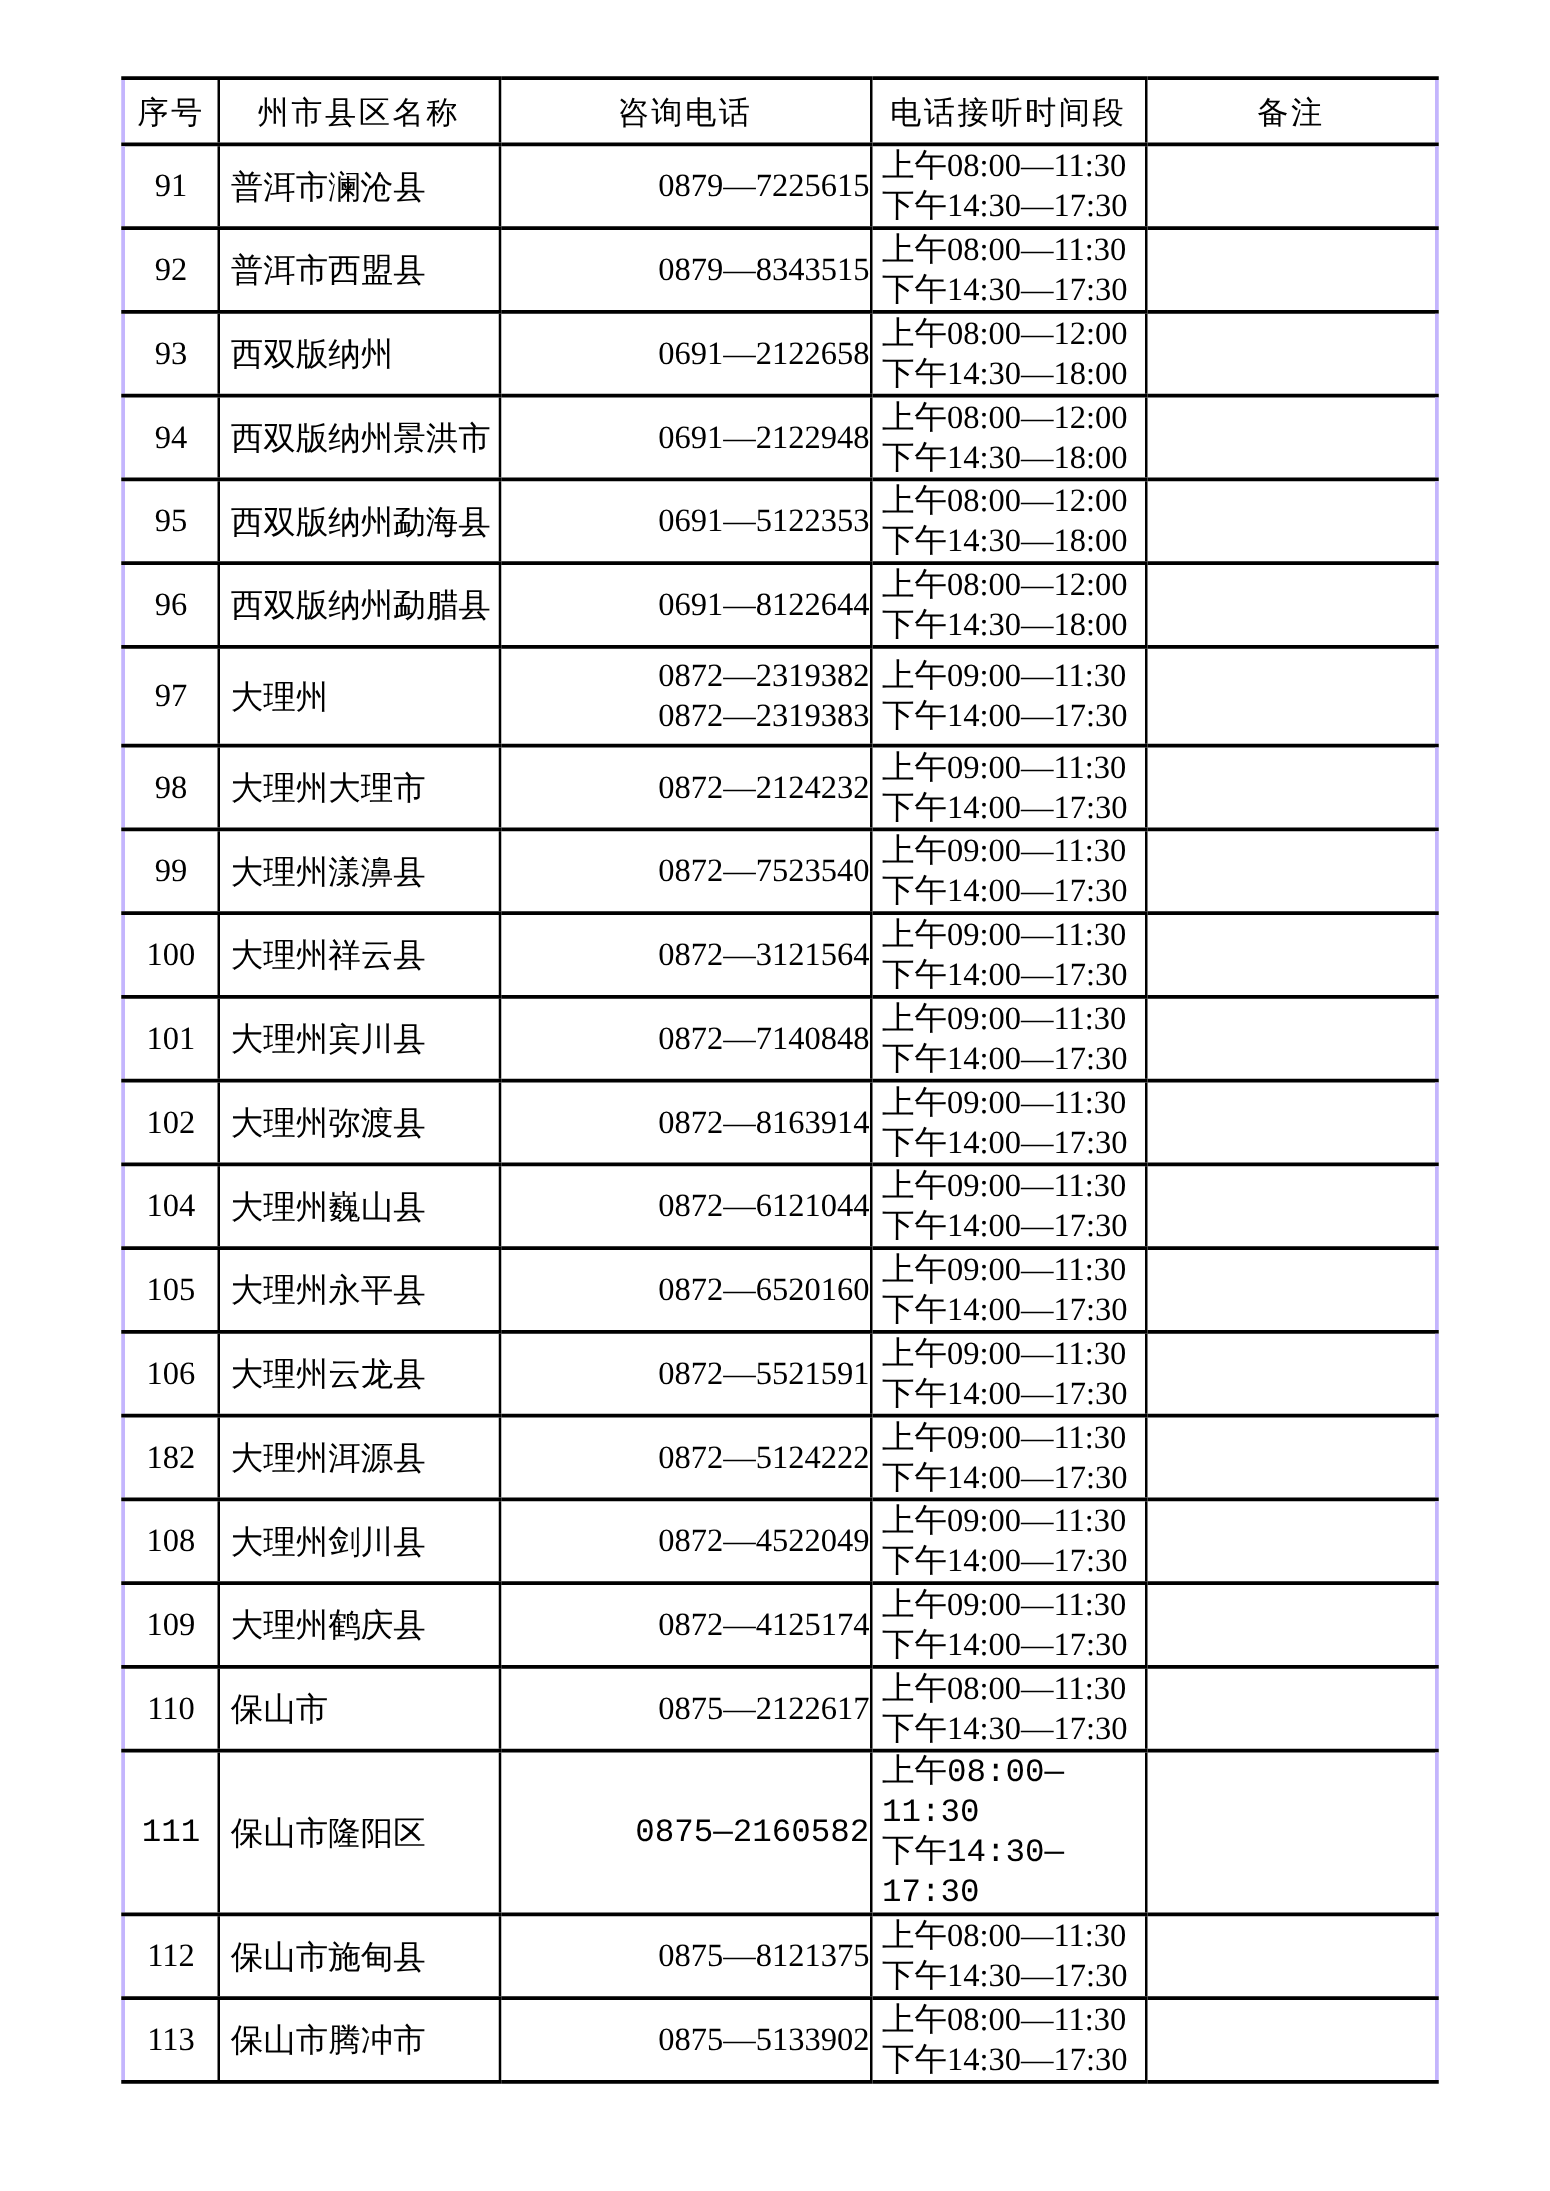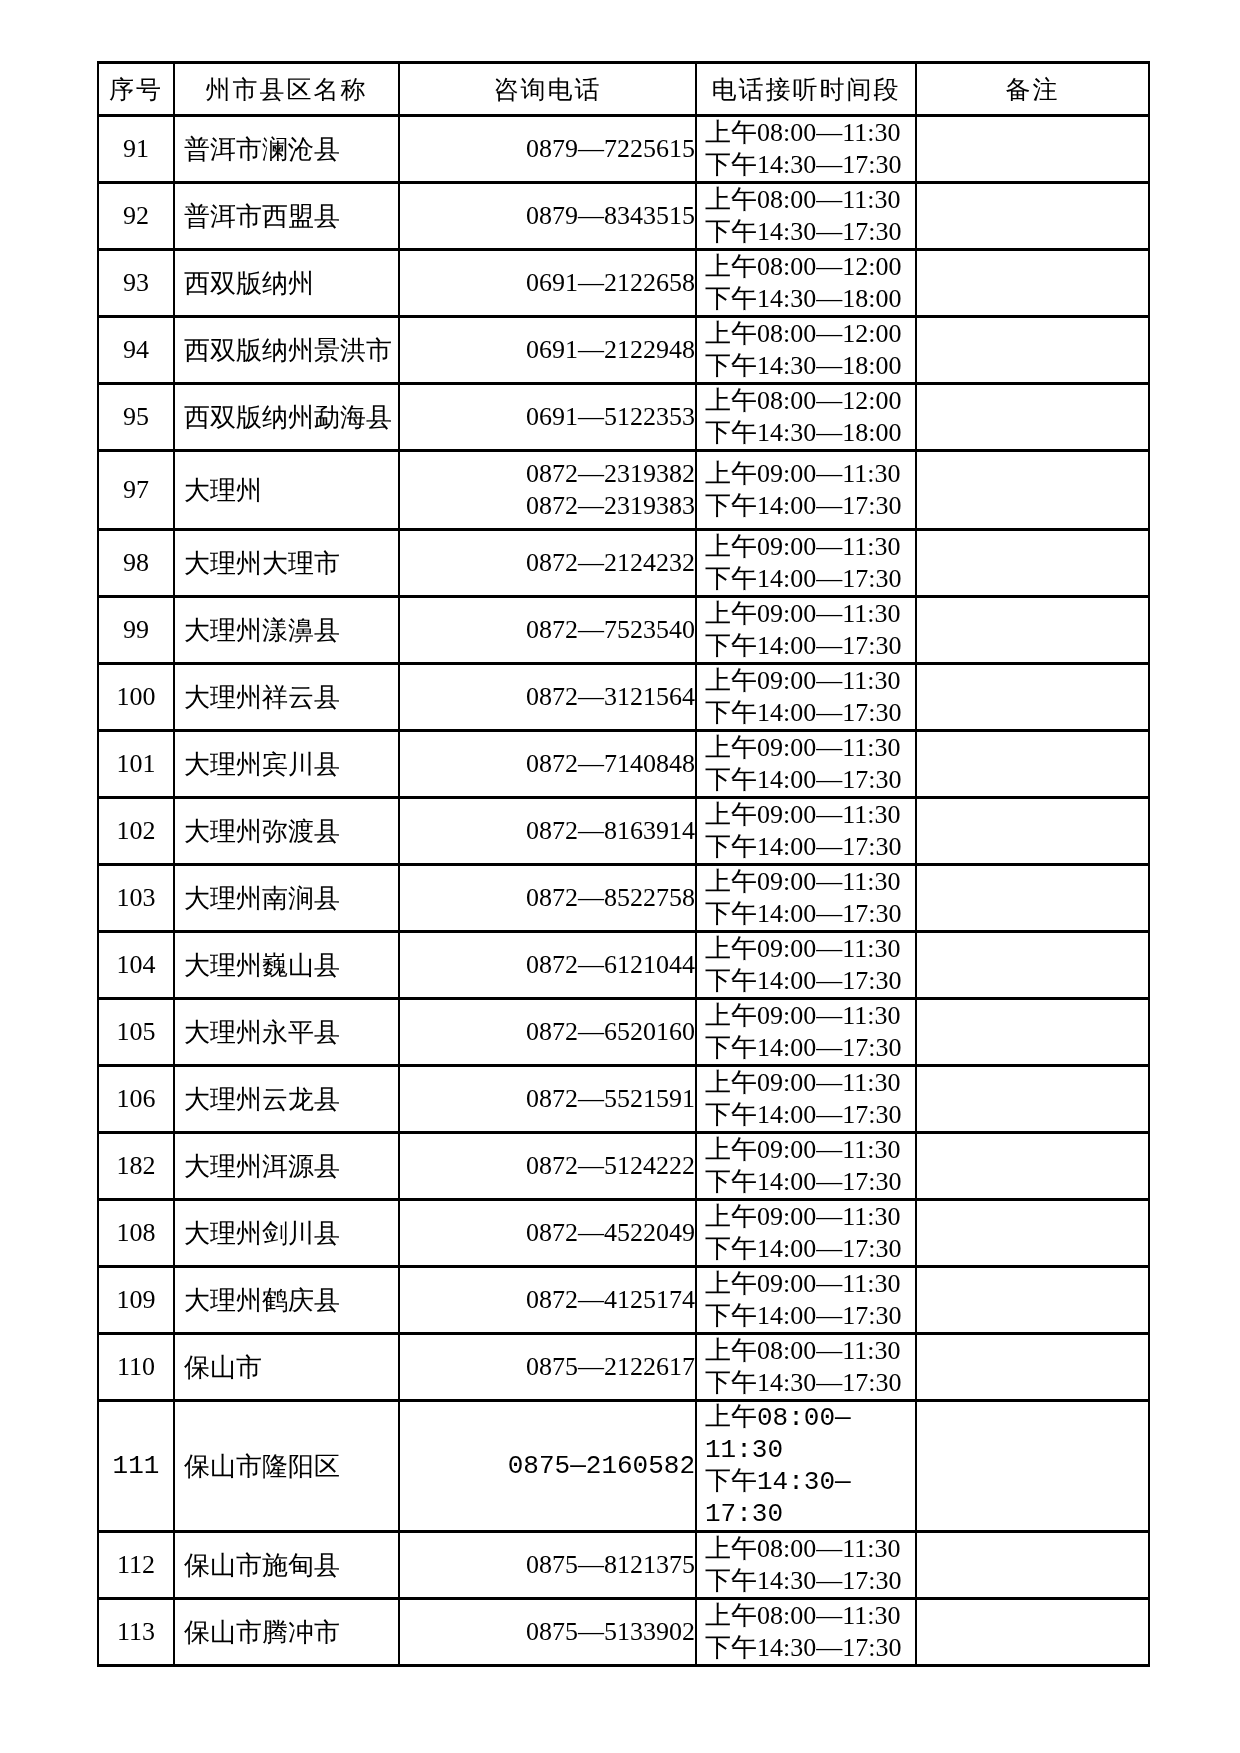--- a/index.html
+++ b/index.html
@@ -20,21 +20,21 @@
     background: #ffffff;
     overflow: hidden;
   }
   table.phone-table {
     position: absolute;
     left: 97px;
     top: 61px;
     width: 1051px;
     border-collapse: collapse;
     table-layout: fixed;
-    border: 1px solid #c4b5fd;
+    border: 3px solid #c4b5fd;
   }
   th, td {
     border: 2px solid #000000;
     border-top-width: 3px;
     border-bottom-width: 3px;
     padding: 0;
     overflow: hidden;
     vertical-align: middle;
   }
   th {
@@ -131,20 +131,32 @@
     <td class="c-name">西双版纳州勐海县</td>
     <td class="c-phone">
             <div class="line">0691—5122353</div>
           </td>
     <td class="c-time">
             <div class="line">上午08:00—12:00</div>
             <div class="line">下午14:30—18:00</div>
           </td>
     <td class="c-remark"></td>
   </tr>
+        <tr style="height: 65px;">
+    <td class="c-no">96</td>
+    <td class="c-name">西双版纳州勐腊县</td>
+    <td class="c-phone">
+            <div class="line">0691—8122644</div>
+          </td>
+    <td class="c-time">
+            <div class="line">上午08:00—12:00</div>
+            <div class="line">下午14:30—18:00</div>
+          </td>
+    <td class="c-remark"></td>
+  </tr>
         <tr style="height: 79px;">
     <td class="c-no">97</td>
     <td class="c-name">大理州</td>
     <td class="c-phone">
             <div class="line"> 0872—2319382</div>
             <div class="line">0872—2319383</div>
           </td>
     <td class="c-time">
             <div class="line">上午09:00—11:30</div>
             <div class="line">下午14:00—17:30</div>
@@ -197,32 +209,20 @@
             <div class="line">上午09:00—11:30</div>
             <div class="line">下午14:00—17:30</div>
           </td>
     <td class="c-remark"></td>
   </tr>
         <tr style="height: 65px; border-radius: 15px;">
     <td class="c-no">102</td>
     <td class="c-name">大理州弥渡县</td>
     <td class="c-phone">
             <div class="line">0872—8163914</div>
-          </td>
-    <td class="c-time">
-            <div class="line">上午09:00—11:30</div>
-            <div class="line">下午14:00—17:30</div>
-          </td>
-    <td class="c-remark"></td>
-  </tr>
-        <tr style="height: 65px;">
-    <td class="c-no">103</td>
-    <td class="c-name">大理州南涧县</td>
-    <td class="c-phone">
-            <div class="line">0872—8522758</div>
           </td>
     <td class="c-time">
             <div class="line">上午09:00—11:30</div>
             <div class="line">下午14:00—17:30</div>
           </td>
     <td class="c-remark"></td>
   </tr>
         <tr style="height: 65px;">
     <td class="c-no">104</td>
     <td class="c-name">大理州巍山县</td>

